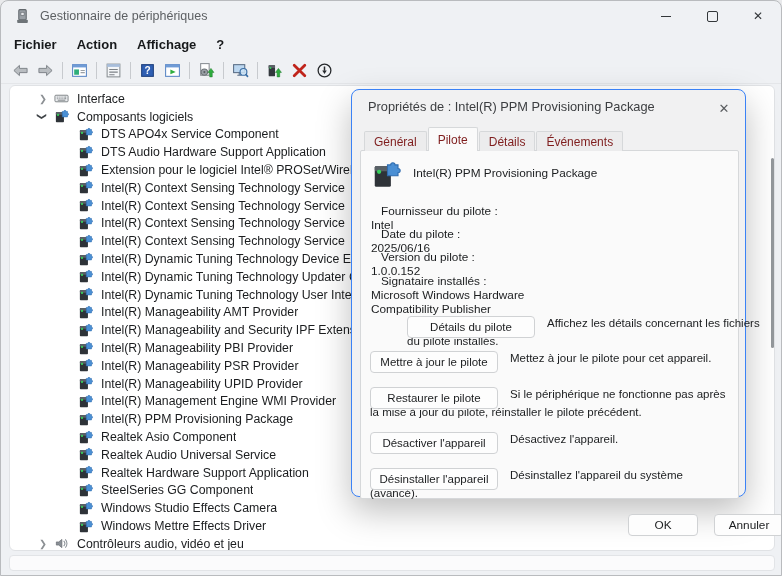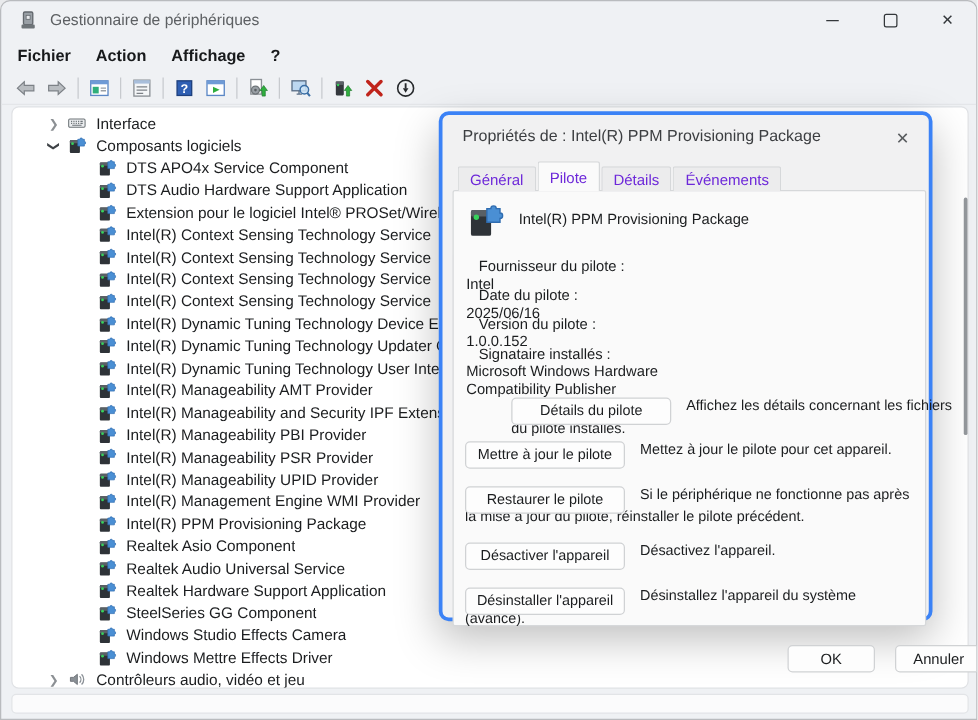--- a/index.html
+++ b/index.html
@@ -38,27 +38,27 @@
   .chev-expanded::before{content:"\276F";transform:rotate(90deg);color:#3e4246;}
   .tree-icon{width:16px;flex:0 0 16px;height:16px;margin-right:7px;display:flex;align-items:center;}
   .tree-icon svg{width:15px;height:15px;}
   .tree-label{overflow:hidden;}
   
   .status-bar{position:absolute;left:8px;top:554px;width:766px;height:16px;background:#fbfbfc;
               border:1px solid #e2e4e7;border-radius:4px;box-sizing:border-box;}
   .scroll-thumb{position:absolute;left:770px;top:157px;width:3px;height:190px;background:#94989c;border-radius:2px;}
   
   .dialog{position:absolute;left:350px;top:88px;width:395px;height:408px;background:#f1f1f2;
-          border:3px solid #3b82f6;border-radius:8px;box-sizing:border-box;
+          border:1px solid #3b82f6;border-radius:8px;box-sizing:border-box;
           box-shadow:0 14px 34px rgba(0,0,0,.26);}
   .dlg-title{position:absolute;left:16px;top:9px;font-size:12.8px;color:#3c3e41;}
   .dlg-close{position:absolute;right:9px;top:6px;width:24px;height:24px;display:flex;align-items:center;
              justify-content:center;color:#5a5d60;font-size:13px;}
   .tabs{position:absolute;left:12px;top:37px;height:24px;display:flex;align-items:flex-end;z-index:3;}
-  .tab{font-size:12px;color:#6d28d9;background:#ececed;border:1px solid #d6d8da;border-bottom:none;
+  .tab{font-size:12px;color:#7f1d1d;background:#ececed;border:1px solid #d6d8da;border-bottom:none;
        height:20px;padding:0 9px;display:flex;align-items:center;margin-right:1px;box-sizing:border-box;
        border-radius:2px 2px 0 0;}
   .tab.state-active{background:#fafafa;height:24px;position:relative;z-index:4;}
   .tab-page{position:absolute;left:8px;top:60px;width:379px;height:349px;background:#fafafa;
             border:1px solid #d6d8da;border-radius:2px;box-sizing:border-box;z-index:2;}
   .dev-icon{position:absolute;left:10px;top:9px;width:30px;height:30px;}
   .dev-icon svg{width:30px;height:30px;}
   .dev-name{position:absolute;left:52px;top:15px;font-size:11.8px;color:#1b1d1f;}
   .field-row{position:absolute;left:10px;width:358px;font-size:11.8px;color:#1b1d1f;line-height:14px;}
   .field-row:nth-of-type(1){top:53px;} .field-row:nth-of-type(2){top:76px;}

